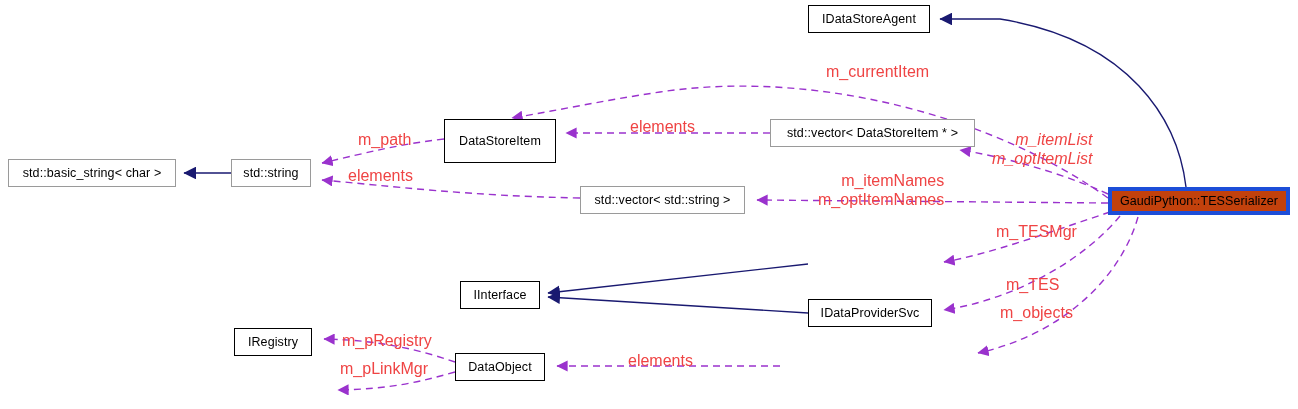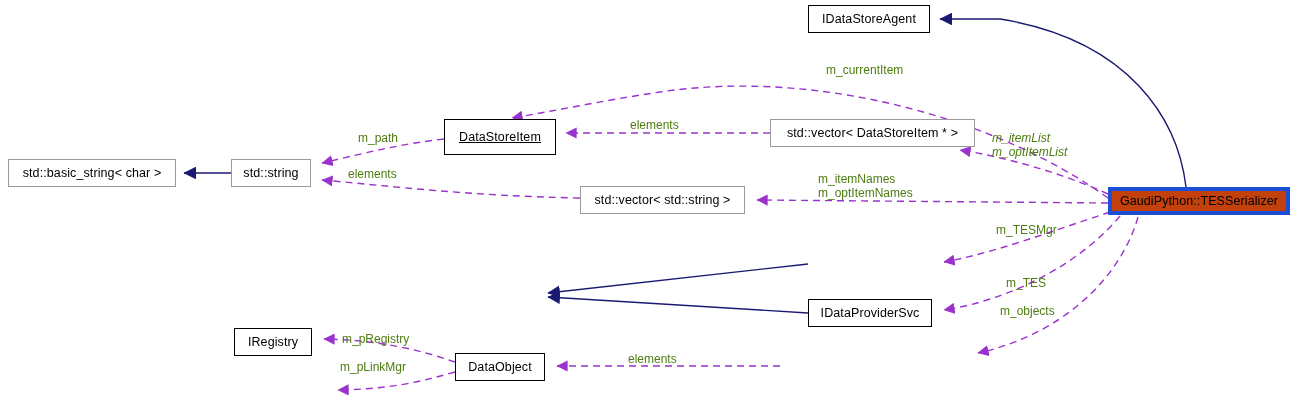--- a/index.html
+++ b/index.html
@@ -43,26 +43,26 @@
   }
   .node.undoc {
     border: 1px solid #9a9a9a;
   }
   .node.current {
     border: 4px solid #1d4ed8;
     background: #c2410c;
   }
   .edge-label {
     position: absolute;
-    font-size: 12px;
-    color: #4d7c0f;
+    font-size: 16px;
+    color: #ef4444;
     white-space: nowrap;
     line-height: 1.18;
     background: transparent;
-    text-align: left;
+    text-align: right;
   }
 </style>
 </head>
 <body>
 
 <div id="diagram-root">
 
   <svg id="edge-layer" viewBox="0 0 1298 409" width="1298" height="409" xmlns="http://www.w3.org/2000/svg">
     <defs>
       <marker id="arrow-inherit" viewBox="0 0 10 10" refX="9.5" refY="5" markerWidth="9" markerHeight="9" orient="auto-start-reverse">
@@ -93,21 +93,21 @@
       <path d="M 780,366 L 557,366" marker-end="url(#arrow-usage)"></path>
       <path d="M 455,362 C 420,350 380,340 324,339" marker-end="url(#arrow-usage)"></path>
       <path d="M 455,372 C 420,382 390,389 338,390" marker-end="url(#arrow-usage)"></path>
     </g>
   </svg>
 
   <div class="node doc" style="left:808px; top:5px; width:122px; height:28px;">
     <span>IDataStoreAgent</span>
   </div>
 
-  <div class="node doc" style="left:444px; top:119px; width:112px; height:36px;text-decoration:underline;">
+  <div class="node doc" style="left:444px; top:119px; width:112px; height:44px;">
     <span>DataStoreItem</span>
   </div>
 
   <div class="node undoc" style="left:770px; top:119px; width:205px; height:28px;">
     <span>std::vector&lt; DataStoreItem * &gt;</span>
   </div>
 
   <div class="node undoc" style="left:8px; top:159px; width:168px; height:28px;">
     <span>std::basic_string&lt; char &gt;</span>
   </div>
@@ -118,20 +118,23 @@
 
   <div class="node undoc" style="left:580px; top:186px; width:165px; height:28px;">
     <span>std::vector&lt; std::string &gt;</span>
   </div>
 
   <div class="node current" style="left:1108px; top:187px; width:182px; height:28px;">
     <span>GaudiPython::TESSerializer</span>
   </div>
 
 
+  <div class="node doc" style="left:460px; top:281px; width:80px; height:28px;">
+    <span>IInterface</span>
+  </div>
 
   <div class="node doc" style="left:808px; top:299px; width:124px; height:28px;">
     <span>IDataProviderSvc</span>
   </div>
 
   <div class="node doc" style="left:234px; top:328px; width:78px; height:28px;">
     <span>IRegistry</span>
   </div>
 
   <div class="node doc" style="left:455px; top:353px; width:90px; height:28px;">

